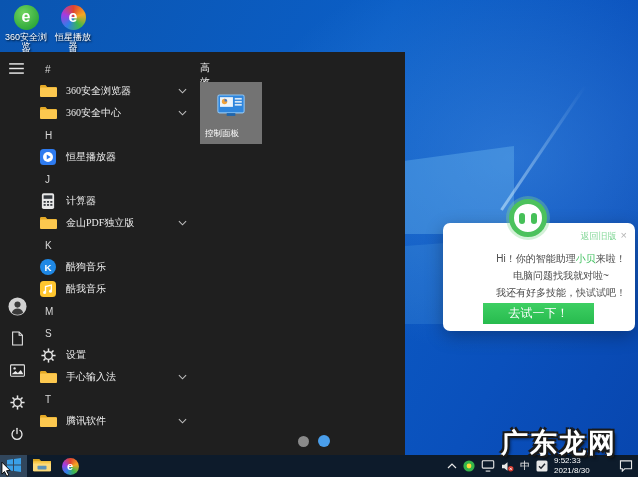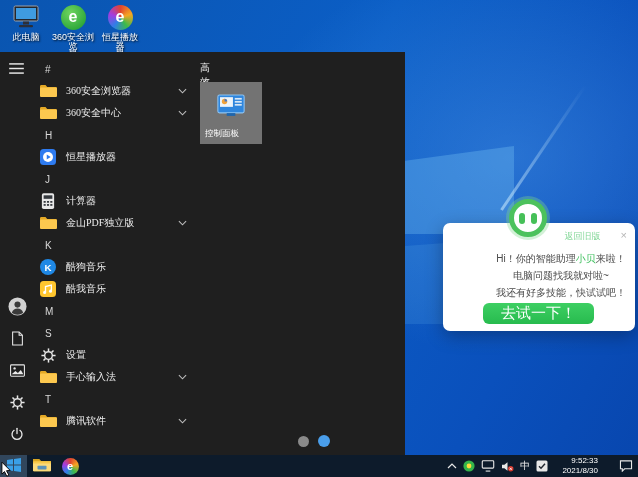--- a/index.html
+++ b/index.html
@@ -42,66 +42,53 @@
   .tile-label{position:absolute;left:5px;bottom:4px;font-size:8.5px;color:#fff;}
   #page-dots{position:absolute;left:298px;top:383px;display:flex;align-items:center;gap:9px;}
   .dot{border-radius:50%;display:inline-block;cursor:pointer;}
   .dot.gray{width:11px;height:11px;background:#8a8a8a;}
   .dot.blue{width:12px;height:12px;background:#4a9eea;}
 
   
   #assistant-popup{position:absolute;left:443px;top:223px;width:192px;height:108px;background:#fff;border-radius:7px;box-shadow:0 5px 18px rgba(0,0,0,.30);z-index:20;}
   .robot{position:absolute;left:66px;top:-24px;width:38px;height:38px;background:#fff;border:5px solid #4cc25c;border-radius:50%;box-shadow:0 0 0 3px rgba(130,215,140,.35);display:flex;align-items:center;justify-content:center;gap:6px;}
   .eye{width:6px;height:11px;border-radius:3px;background:#46c058;display:inline-block;}
-  .popup-topbar{position:absolute;right:8px;top:7px;display:flex;gap:20px;}
+  .popup-topbar{position:absolute;right:8px;top:7px;display:flex;gap:4px;}
   .back-link{font-size:9px;color:#86d89a;text-decoration:none;cursor:pointer;}
   .close{font-size:11px;color:#b5b5b5;cursor:pointer;line-height:1;}
   .popup-lines{position:absolute;left:0;top:27px;width:100%;text-align:center;}
   .popup-lines .line{font-size:10px;color:#4a4a4a;line-height:17px;padding-left:44px;}
   .popup-lines .hl{color:#3cbf5c;}
-  .try-btn{position:absolute;left:40px;top:80px;width:111px;height:21px;border:none;border-radius:6px;background:linear-gradient(#3ecf63,#27bb4e);color:#fff;font-size:15px;cursor:pointer;}
+  .try-btn{position:absolute;left:40px;top:80px;width:111px;height:21px;border:none;border-radius:0;background:linear-gradient(#3ecf63,#27bb4e);color:#fff;font-size:12px;cursor:pointer;}
 
   
   #watermark{position:absolute;left:501px;top:425px;z-index:50;font-size:27px;font-weight:bold;color:#fff;letter-spacing:2px;
     text-shadow:-2px -2px 0 #1a1a1a,2px -2px 0 #1a1a1a,-2px 2px 0 #1a1a1a,2px 2px 0 #1a1a1a,3px 3px 3px rgba(0,0,0,.55);}
 
   
   #taskbar{position:absolute;left:0;top:455px;width:638px;height:22px;background:#0d1b2b;z-index:40;}
   #tb-left{position:absolute;left:0;top:0;height:22px;display:flex;align-items:stretch;}
   #start-btn{width:27px;border:none;background:#31465c;display:flex;align-items:center;justify-content:center;cursor:pointer;padding:0;}
   .tb-app{width:26px;border:none;background:none;display:flex;align-items:center;justify-content:center;cursor:pointer;padding:0;margin-left:2px;}
   #tray{position:absolute;right:3px;top:0;height:22px;display:flex;align-items:center;gap:6px;}
   .tray-item{display:flex;align-items:center;justify-content:center;cursor:pointer;}
   .tray-text{font-size:10px;color:#f0f0f0;}
-  .tray-clock{width:44px;text-align:right;color:#fff;font-size:8px;line-height:1.2;cursor:pointer;}
+  .tray-clock{width:44px;text-align:left;color:#fff;font-size:8px;line-height:1.2;cursor:pointer;}
   .tray-gap{margin-left:15px;margin-right:2px;}
   #cursor{position:absolute;left:1px;top:461px;z-index:60;pointer-events:none;}
 </style>
 </head>
 <body>
 
 <div id="screen">
   <div class="wp-pane p1"></div>
   <div class="wp-pane p2"></div>
   <div class="wp-beam"></div>
 
   <div id="desktop-icons">
-      <div class="desk-icon">
-        <div class="di-img">
-          <svg viewBox="0 0 26 24" width="26" height="24">
-            <rect x="1" y="1" width="24" height="15" rx="1.5" fill="#23262e" stroke="#9aa3ad" stroke-width="1"></rect>
-            <rect x="3" y="3" width="20" height="11" fill="#3f9be0"></rect>
-            <rect x="10" y="16.5" width="6" height="3" fill="#2c2f38"></rect>
-            <rect x="6" y="20" width="14" height="2.2" rx="1" fill="#2c2f38"></rect>
-          </svg>
-        </div>
-        <div class="di-label">
-          <div>此电脑</div>
-        </div>
-      </div>
       <div class="desk-icon">
         <div class="di-img">
           <div class="circle-e e-green">e</div>
         </div>
         <div class="di-label">
           <div>360安全浏览</div>
           <div>器</div>
         </div>
       </div>
       <div class="desk-icon">
@@ -344,20 +331,21 @@
       <span class="close">×</span>
     </div>
     <div class="popup-lines">
       <div class="line"><span>Hi！你的智能助理</span><span class="hl">小贝</span><span>来啦！</span></div>
       <div class="line">电脑问题找我就对啦~</div>
       <div class="line">我还有好多技能，快试试吧！</div>
     </div>
     <button class="try-btn">去试一下！</button>
   </div>
 
+  <div id="watermark">广东龙网</div>
 
   <div id="taskbar">
     <div id="tb-left">
       <button id="start-btn">
           <span><svg viewBox="0 0 14 14" width="14" height="14">
               <g fill="#3aa0e8">
                 <path d="M0 2l6-.9v5.4H0z"></path>
                 <path d="M7 1l7-1v6.5H7z"></path>
                 <path d="M0 7.5h6v5.4L0 12z"></path>
                 <path d="M7 7.5h7V14l-7-1z"></path>

